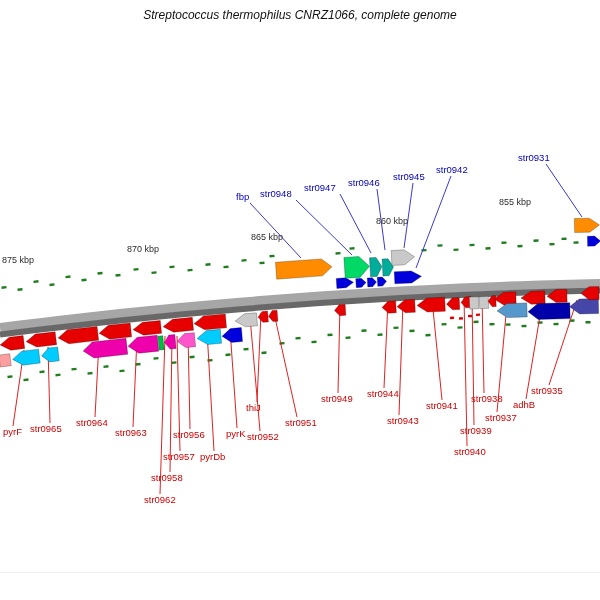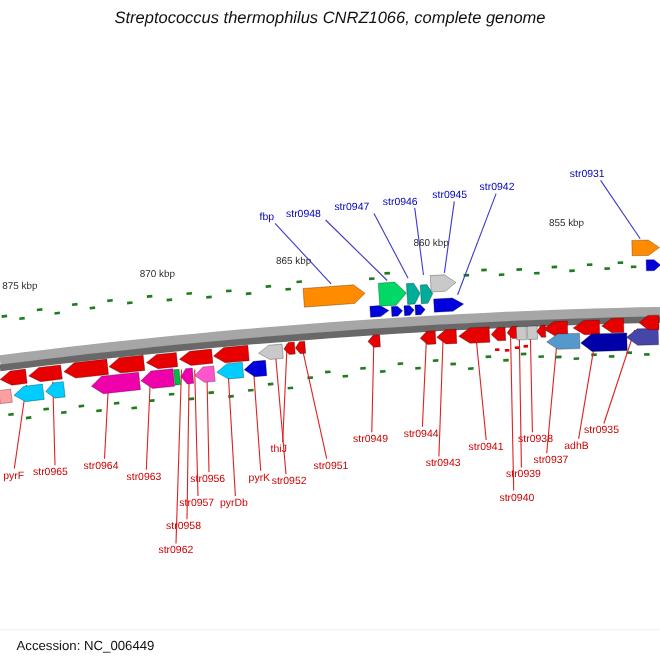--- a/index.html
+++ b/index.html
@@ -2,21 +2,21 @@
 <html><head>
 <meta charset="utf-8">
 <style>
   html,body{margin:0;padding:0;}
   body{
     width:600px;height:600px;position:relative;overflow:hidden;
     background:#ffffff;font-family:"Liberation Sans",sans-serif;
   }
   .title{
     position:absolute;top:8px;left:0;width:600px;text-align:center;
-    font-style:italic;font-size:15px;color:#111;
+    font-style:italic;font-size:12px;color:#111;
   }
   #genome-svg{position:absolute;top:0;left:0;}
   .statusbar{
     position:absolute;bottom:0;left:0;width:600px;height:28px;
     display:flex;align-items:center;justify-content:space-between;
     box-sizing:border-box;padding:0 15px;background:#fff;
     font-size:12px;color:#111;border-top:1px solid #f0f0f0;
   }
   text.lbl{font-family:"Liberation Sans",sans-serif;font-size:9.5px;}
   text.ruler{font-family:"Liberation Sans",sans-serif;font-size:9px;}
@@ -208,14 +208,13 @@
     <text x="513" y="408" fill="#cc0000" class="lbl">adhB</text>
     <text x="531" y="394" fill="#cc0000" class="lbl">str0935</text>
     <text x="2" y="263" fill="#2b2b2b" class="ruler">875 kbp</text>
     <text x="127" y="252" fill="#2b2b2b" class="ruler">870 kbp</text>
     <text x="251" y="240" fill="#2b2b2b" class="ruler">865 kbp</text>
     <text x="376" y="224" fill="#2b2b2b" class="ruler">860 kbp</text>
     <text x="499" y="205" fill="#2b2b2b" class="ruler">855 kbp</text>
   </svg>
 
 <div class="statusbar">
-  <span>Accession: NC_006449</span>
 </div>
 
 </body></html>

